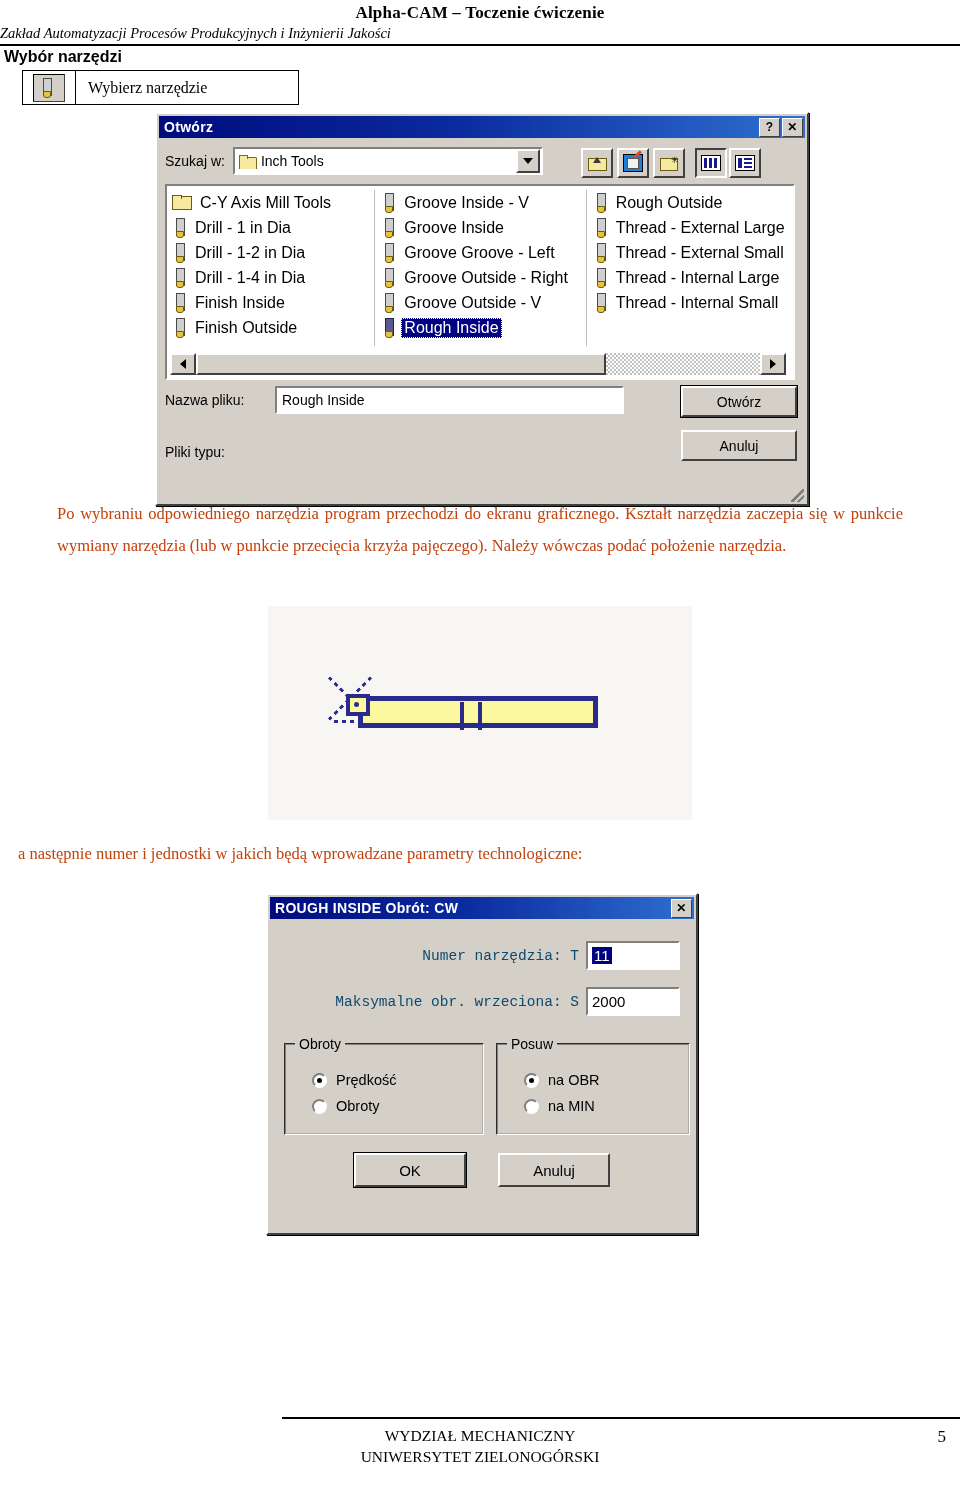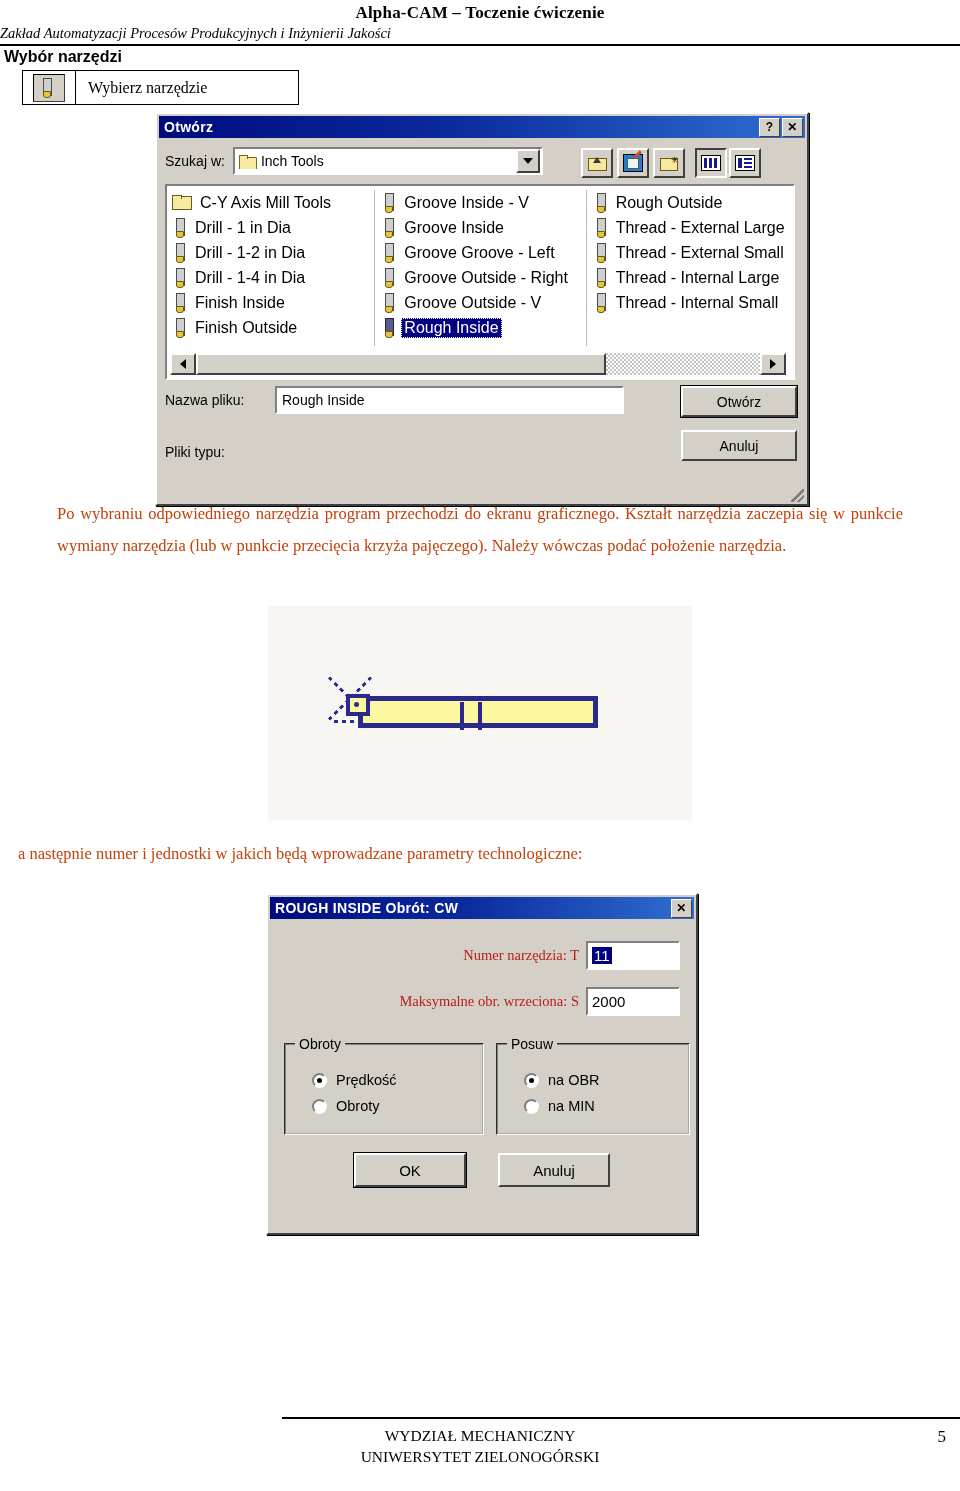--- a/index.html
+++ b/index.html
@@ -243,21 +243,21 @@
     background:repeating-linear-gradient(to right,#2a2a8c 0 4px,transparent 4px 8px);
   }
   .tg-cross i.a{transform:rotate(45deg);}
   .tg-cross i.b{transform:rotate(-45deg);}
   .tg-cross i.c{left:14px;top:52px;width:34px;transform:rotate(0deg);}
 
   
   #param-dialog{position:absolute;left:266px;top:893px;width:428px;height:338px;}
   #pd-row1{position:absolute;left:0;top:46px;width:412px;display:flex;align-items:center;justify-content:flex-end;}
   #pd-row2{position:absolute;left:0;top:92px;width:412px;display:flex;align-items:center;justify-content:flex-end;}
-  .pd-lbl{font-size:14.5px;font-family:Liberation Serif, serif;color:#b91c1c;white-space:nowrap;}
+  .pd-lbl{font-size:14.5px;font-family:Liberation Mono, monospace;color:#0c4a6e;white-space:nowrap;}
   .pd-input{width:90px;height:25px;margin-left:7px;display:flex;align-items:center;}
   .pd-input .v{padding-left:4px;font-size:15px;font-family:"Liberation Sans",sans-serif;}
   .pd-input .v.sel{background:#000080;color:#fff;padding:0 2px;margin-left:4px;}
 
   .grp{
     position:absolute;border:2px groove #ffffff;border-color:#808080 #ffffff #ffffff #808080;
     box-sizing:border-box;
   }
   .grp-title{
     position:absolute;left:9px;top:-9px;background:#d4d0c8;padding:0 4px;

